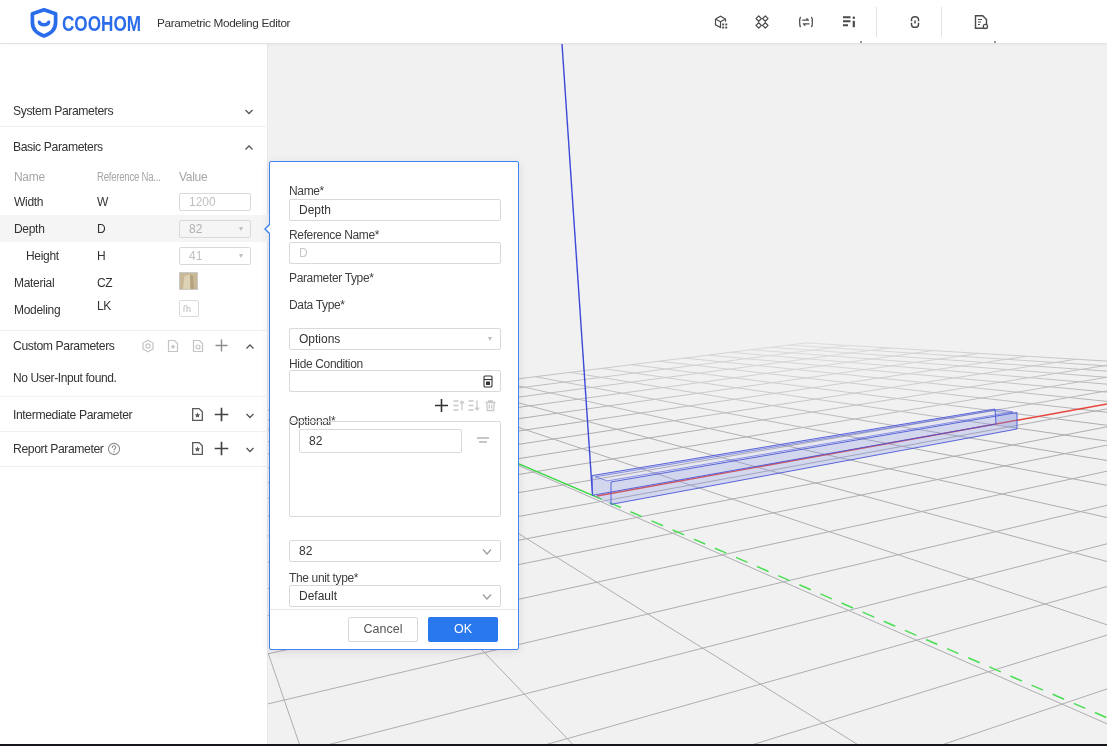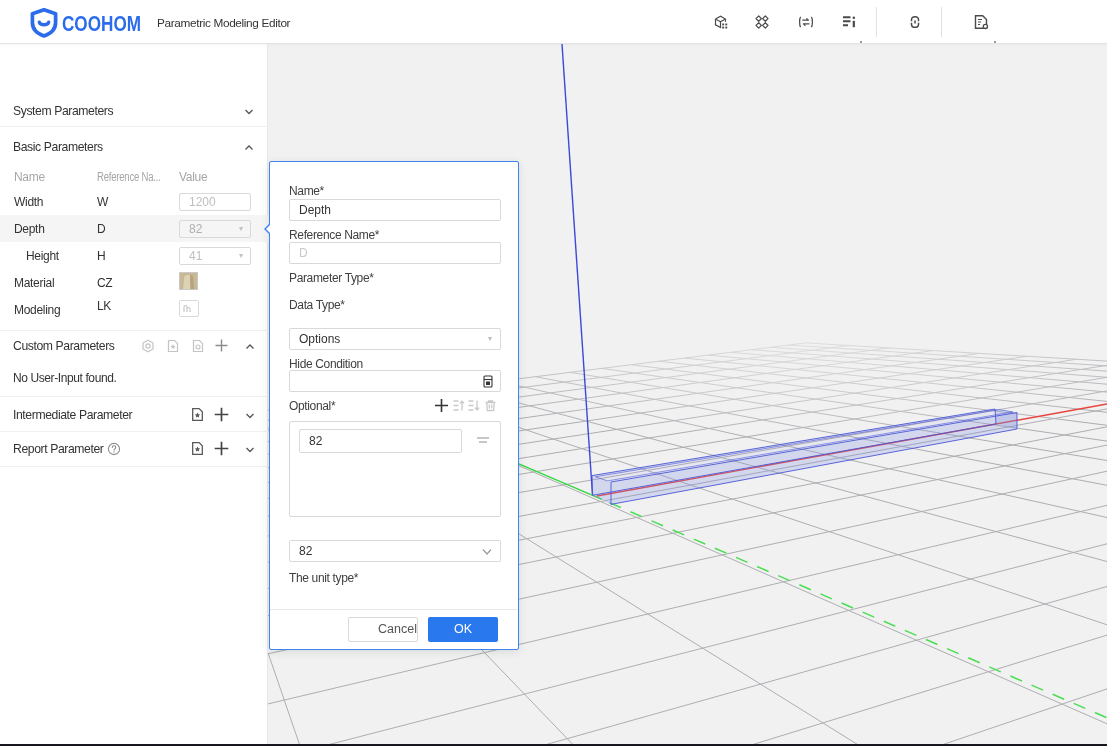--- a/index.html
+++ b/index.html
@@ -249,21 +249,21 @@
   <div class="dlabel" style="top:136px;">Data Type*</div>
   <div class="dinput" style="top:166px;">Options<span style="position:absolute;right:8px;top:0;color:#bbb;font-size:8px;">▾</span></div>
   <div class="dlabel" style="top:195px;">Hide Condition</div>
   <div class="dinput" style="top:208px;">
       <svg style="position:absolute;right:6px;top:4px;width:12px;height:13px;" viewBox="0 0 12 13" fill="none" stroke="#333" stroke-width="1.1">
         <rect x="2" y="1" width="8" height="11" rx="1"></rect>
         <path d="M2 4.5 h8"></path>
         <rect x="4" y="6.5" width="4" height="3.5" fill="#333" stroke="none"></rect>
       </svg>
     </div>
-  <div class="dlabel" style="top:237px;">Optional*</div>
+  <div class="dlabel" style="top:252px;">Optional*</div>
   <svg style="position:absolute;left:164px;top:236px;width:15px;height:15px;" viewBox="0 0 15 15" fill="none" stroke="#333" stroke-width="1.6">
       <path d="M7.5 1 V14 M1 7.5 H14"></path>
     </svg>
   <svg style="position:absolute;left:182px;top:237px;width:13px;height:13px;" viewBox="0 0 13 13" fill="none" stroke="#c9c9c9" stroke-width="1.3">
       <path d="M1.5 2 h5 M1.5 6.5 h5 M1.5 11 h5 M10 11.5 V2 M10 2 l-2 2.4 M10 2 l2 2.4"></path>
     </svg>
   <svg style="position:absolute;left:197px;top:237px;width:13px;height:13px;" viewBox="0 0 13 13" fill="none" stroke="#c9c9c9" stroke-width="1.3">
       <path d="M1.5 2 h5 M1.5 6.5 h5 M1.5 11 h5 M10 1.5 V11 M10 11 l-2 -2.4 M10 11 l2 -2.4"></path>
     </svg>
   <svg style="position:absolute;left:214px;top:237px;width:13px;height:13px;" viewBox="0 0 13 13" fill="none" stroke="#c9c9c9" stroke-width="1.3">
@@ -273,20 +273,23 @@
     <div style="position:absolute; left:9px; top:7px; width:163px; height:24px; border:1px solid #d9d9d9; border-radius:2px; font-size:12px; color:#333; line-height:22px; padding-left:9px;">82</div>
     <svg style="position:absolute;left:186px;top:13px;width:14px;height:12px;" viewBox="0 0 14 12" fill="none" stroke="#b5b5b5" stroke-width="1.4">
         <path d="M1 3 h12 M3 7 h8"></path>
       </svg>
   </div>
   <div class="dlabel" style="top:386px;">Value*</div>
   <div class="dinput" style="top:378px;">82<svg style="position:absolute;right:8px;top:7px;width:10px;height:8px;" viewBox="0 0 10 8" fill="none" stroke="#9a9a9a" stroke-width="1.2">
         <path d="M1 1.5 L5 6 L9 1.5"></path>
       </svg></div>
   <div class="dlabel" style="top:409px;text-align:right;">The unit type*</div>
+  <div class="dinput" style="top:423px;">Default<svg style="position:absolute;right:8px;top:7px;width:10px;height:8px;" viewBox="0 0 10 8" fill="none" stroke="#9a9a9a" stroke-width="1.2">
+        <path d="M1 1.5 L5 6 L9 1.5"></path>
+      </svg></div>
   <div style="position:absolute; left:0; top:447px; width:248px; height:1px; background:#e8e8e8;"></div>
-  <div class="btn btncancel" style="top:455px;text-align:right;">Cancel</div>
+  <div class="btn btncancel" style="top:455px;">Cancel</div>
   <div class="btn btnok" style="top:455px;">OK</div>
 </div>
 
 <div class="bottombar">
     <div class="bottomline"></div>
   </div>
 
 </body></html>

